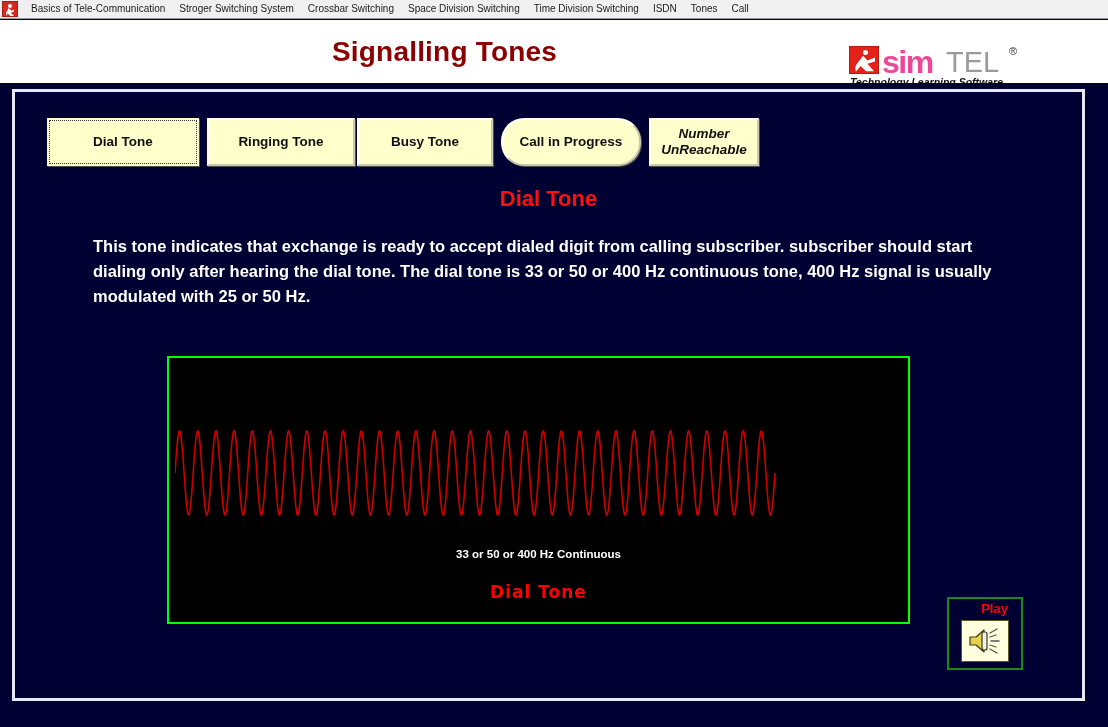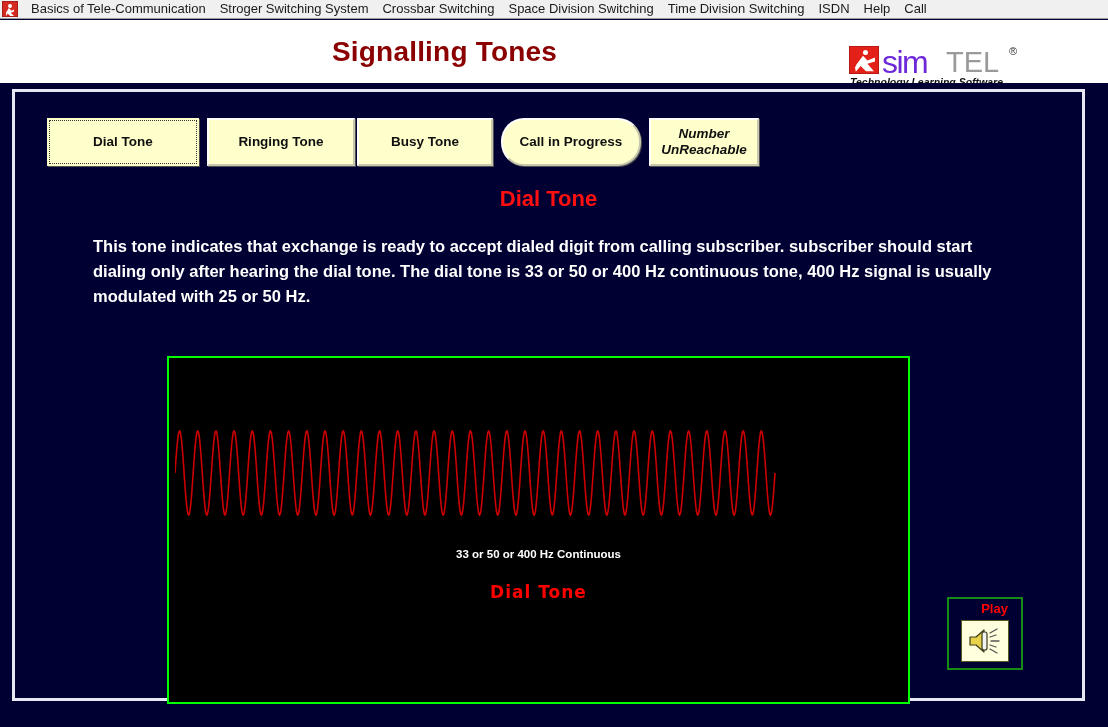--- a/index.html
+++ b/index.html
@@ -35,21 +35,21 @@
     background: #ffffff;
   }
   #app-icon::after {
     content: "";
     position: absolute; left: 3px; top: 6px;
     width: 8px; height: 8px;
     background: #ffffff;
     clip-path: polygon(0% 60%, 35% 0%, 70% 35%, 100% 20%, 100% 45%, 60% 60%, 100% 100%, 55% 100%, 20% 70%, 0% 100%);
   }
   .menu-item {
-    font-size: 13px;
+    font-size: 10px;
     color: #1a1a1a;
     padding: 0 7px;
     line-height: 18px;
     white-space: nowrap;
     cursor: default;
   }
 
   
   #header {
     position: absolute; left: 0; top: 20px;
@@ -82,22 +82,22 @@
   }
   #logo-mark::after {
     content: "";
     position: absolute; left: 5px; top: 8px;
     width: 20px; height: 17px;
     background: #ffffff;
     clip-path: polygon(8% 55%, 40% 5%, 62% 32%, 100% 14%, 100% 38%, 62% 52%, 95% 95%, 55% 95%, 28% 64%, 4% 98%, 0% 74%);
   }
   #logo-sim {
     position: absolute; left: 33px; top: -2px;
-    font-size: 32px; font-weight: normal;
-    color: #6d28d9;
+    font-size: 32px; font-weight: bold;
+    color: #ec4899;
     letter-spacing: -1.5px;
   }
   #logo-tel {
     position: absolute; left: 97px; top: 0px;
     font-size: 29px; font-weight: normal;
     color: #9a9a9a;
     letter-spacing: 0px;
   }
   #logo-reg {
     position: absolute; left: 160px; top: -1px;
@@ -165,21 +165,21 @@
     position: absolute; left: 78px; top: 142px;
     width: 930px;
     font-size: 16.5px; font-weight: bold;
     color: #ffffff;
     line-height: 25px;
   }
 
   
   #wave-panel {
     position: absolute; left: 152px; top: 264px;
-    width: 743px; height: 348px;
+    width: 743px; height: 268px;
     background: #000000;
     border: 2px solid #00ff00;
   }
   #wave-svg {
     position: absolute; left: 6px; top: 60px;
     width: 610px; height: 110px;
   }
   #wave-caption {
     position: absolute; left: 0; top: 190px;
     width: 739px; text-align: center;
@@ -221,21 +221,21 @@
 <body>
 
 <div id="menubar">
   <div id="app-icon"></div>
   <div class="menu-item">Basics of Tele-Communication</div>
   <div class="menu-item">Stroger Switching System</div>
   <div class="menu-item">Crossbar Switching</div>
   <div class="menu-item">Space Division Switching</div>
   <div class="menu-item">Time Division Switching</div>
   <div class="menu-item">ISDN</div>
-  <div class="menu-item">Help</div>
+  <div class="menu-item">Tones</div>
   <div class="menu-item">Call</div>
 </div>
 
 <div id="header">
   <div id="page-title">Signalling Tones</div>
   <div id="logo">
     <div id="logo-mark"></div>
     <div id="logo-sim">sim</div>
     <div id="logo-tel">TEL</div>
     <div id="logo-reg">®</div>

